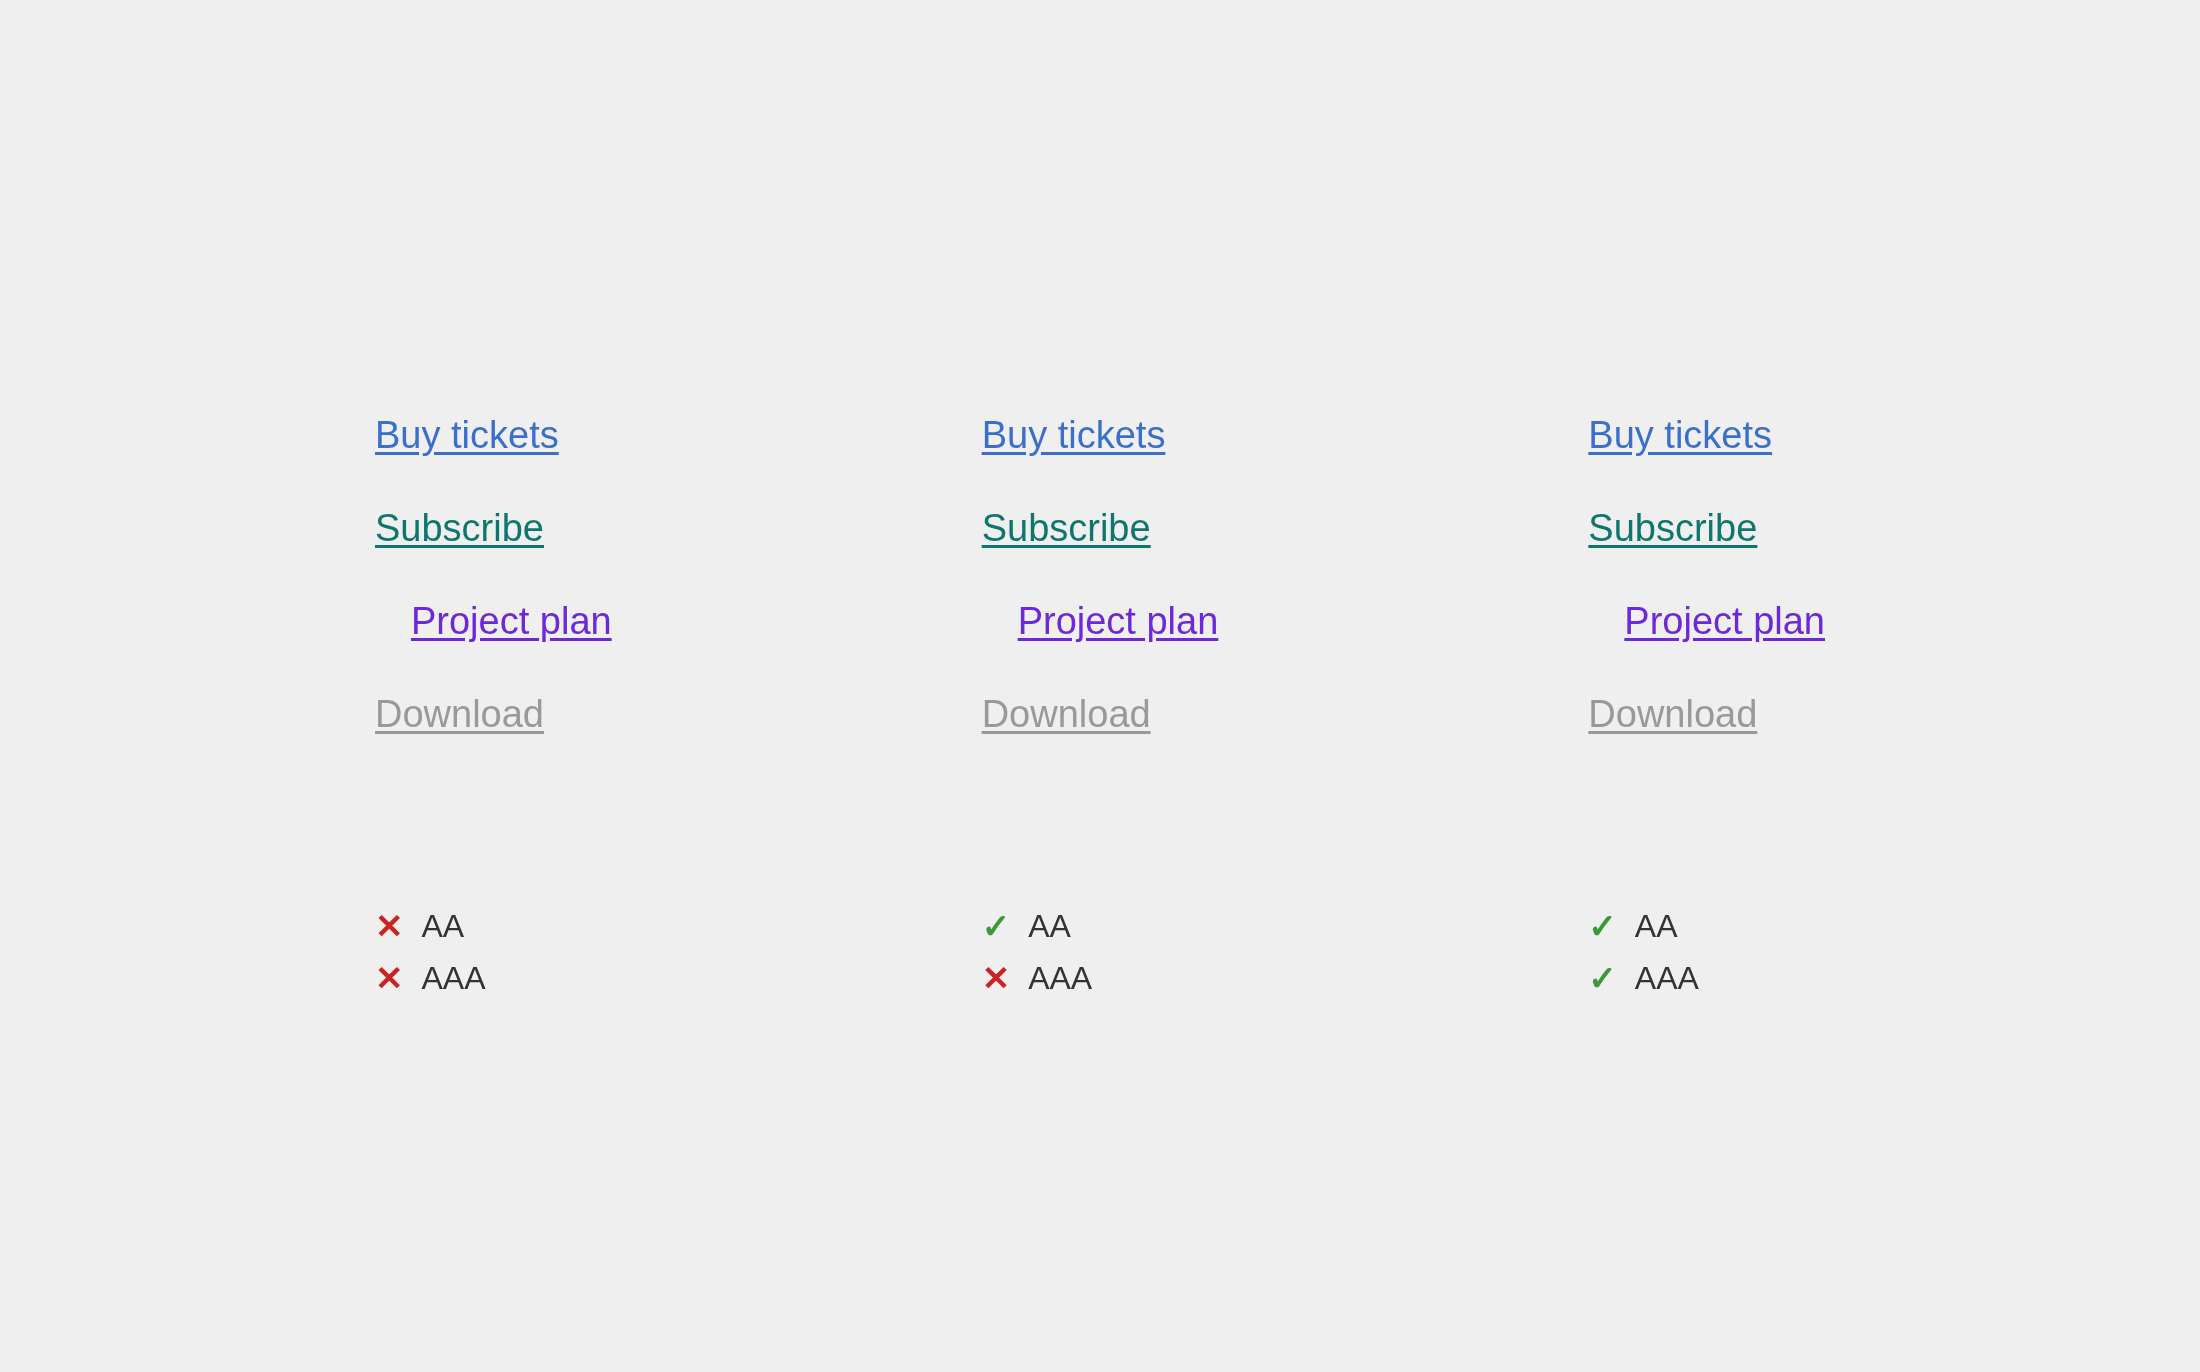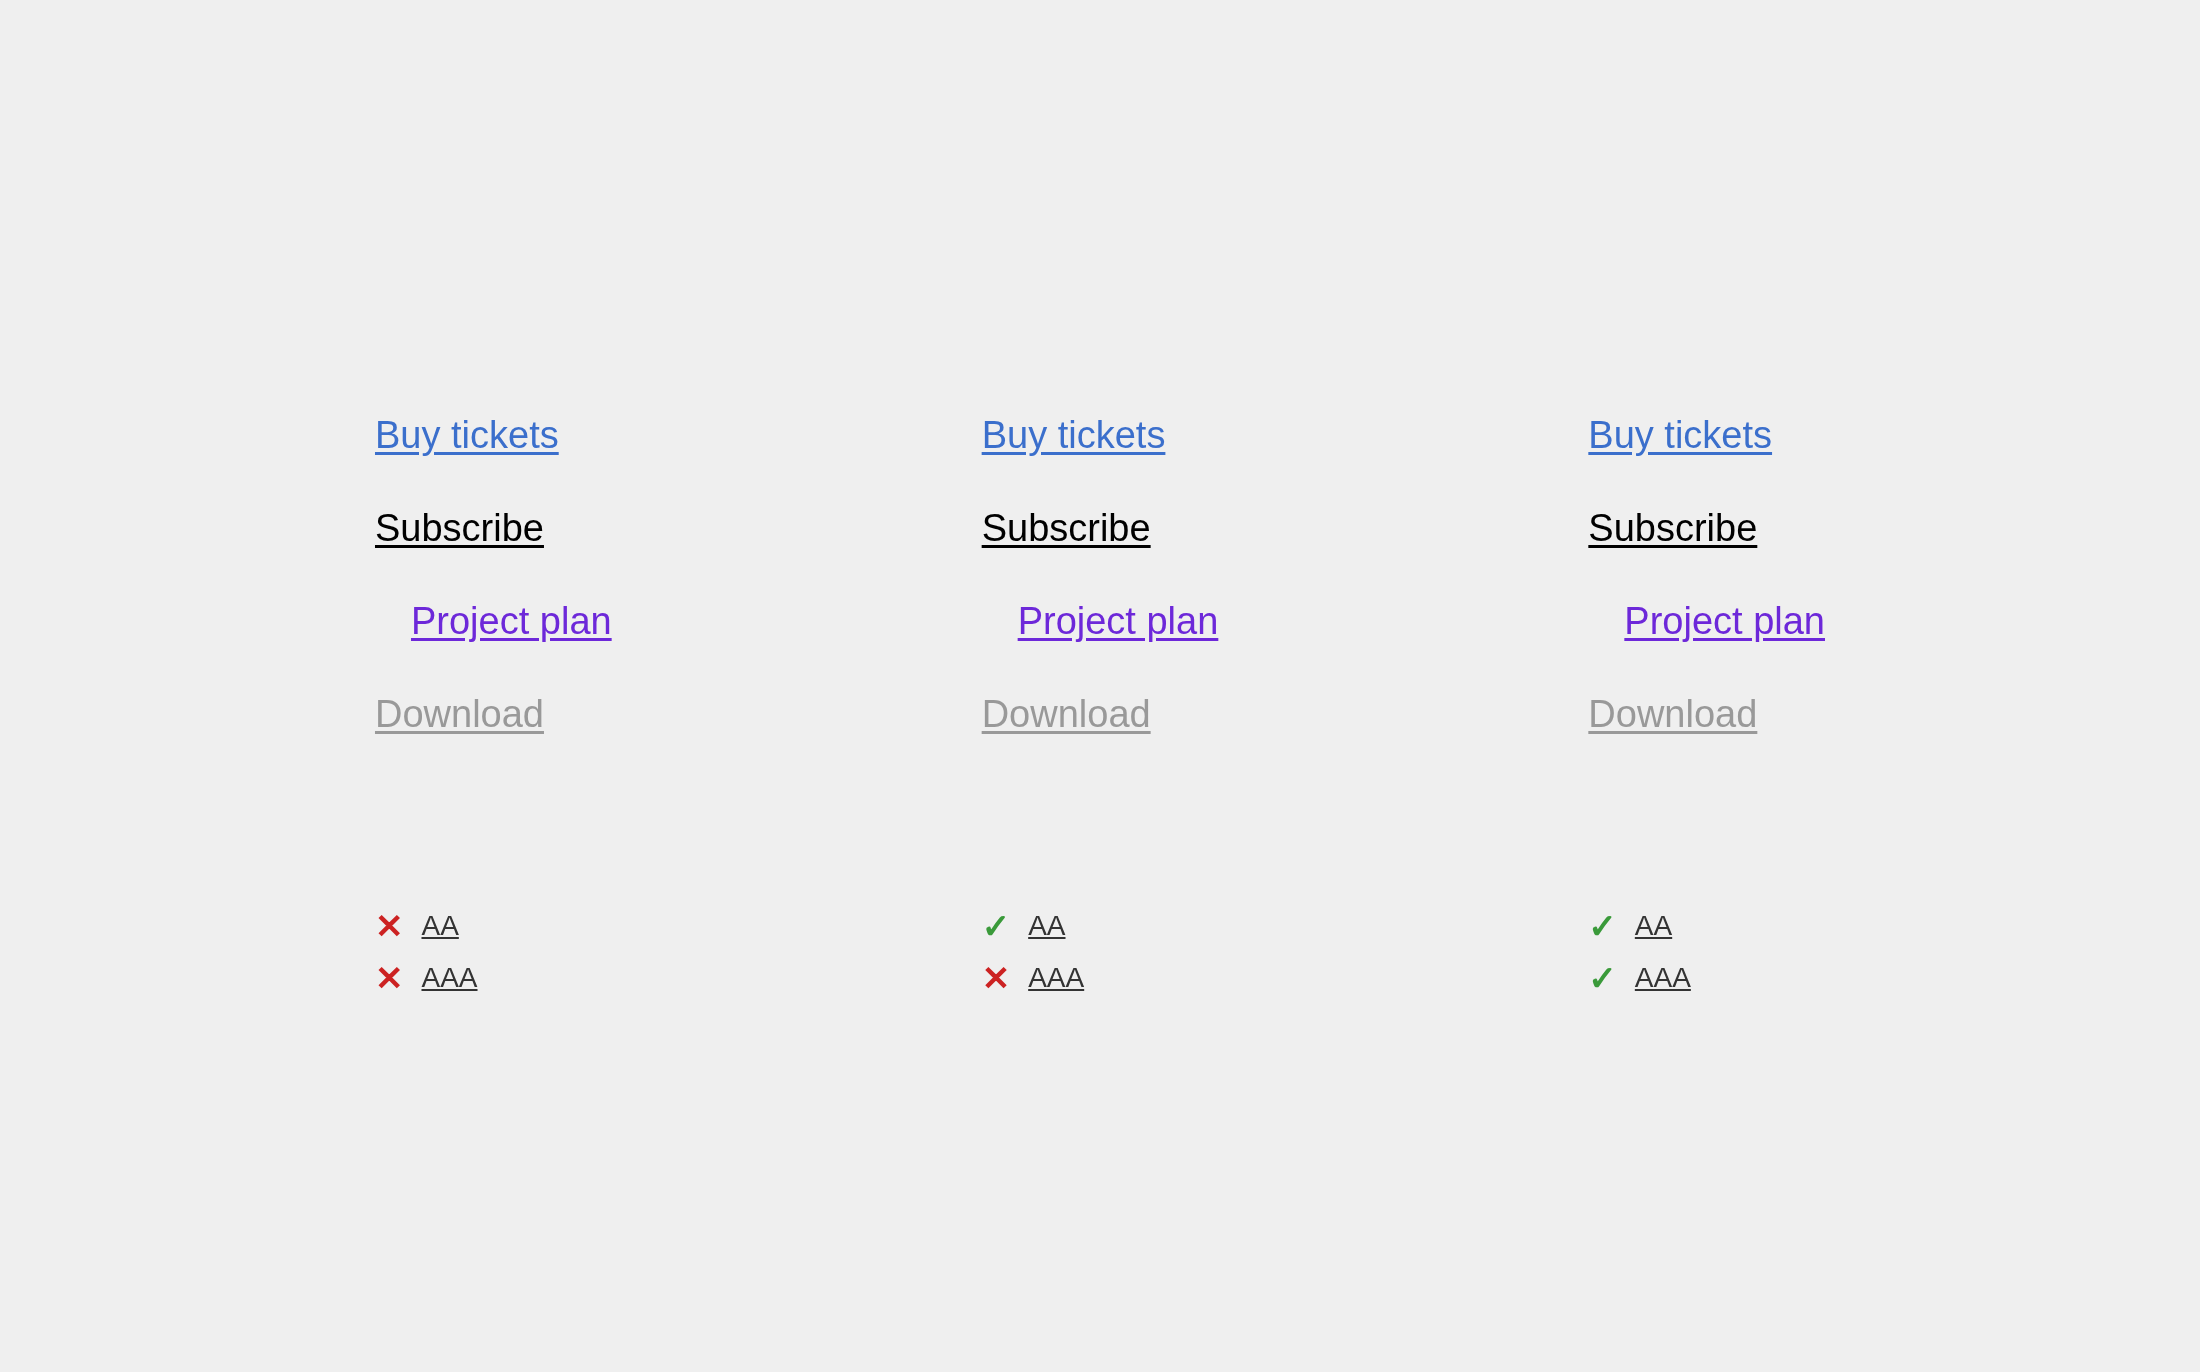--- a/index.html
+++ b/index.html
@@ -43,21 +43,21 @@
       text-decoration: underline;
       text-underline-offset: 4px;
       display: inline-block;
     }
 
     .buy-tickets {
       color: #3b6fcc;
     }
 
     .subscribe {
-      color: #000000;
+      color: #0f766e;
     }
 
     .project-plan {
       color: #6d28d9;
       margin-left: 36px;
     }
 
     .download {
       color: #999999;
       text-underline-offset: 4px;
@@ -85,23 +85,22 @@
     }
 
     .cross-icon {
       color: #cc2222;
       font-size: 34px;
       font-weight: 700;
     }
 
     .aa-label {
       color: #333;
-      font-size: 28px;
+      font-size: 32px;
       font-weight: 500;
-      text-decoration: underline;
     }
   </style>
 </head>
 <body>
 
 <div class="main-container">
 <div class="column">
       <div class="link-item"><span class="link-text buy-tickets">Buy tickets</span></div>
       <div class="link-item"><span class="link-text subscribe">Subscribe</span></div>
       <div class="link-item"><span class="link-text project-plan">Project plan</span></div>

